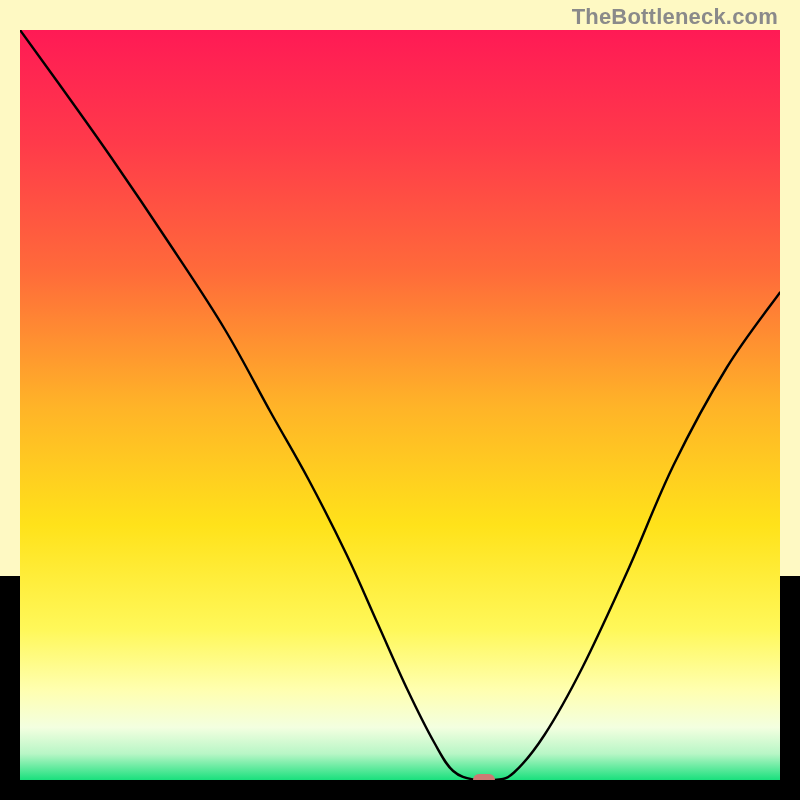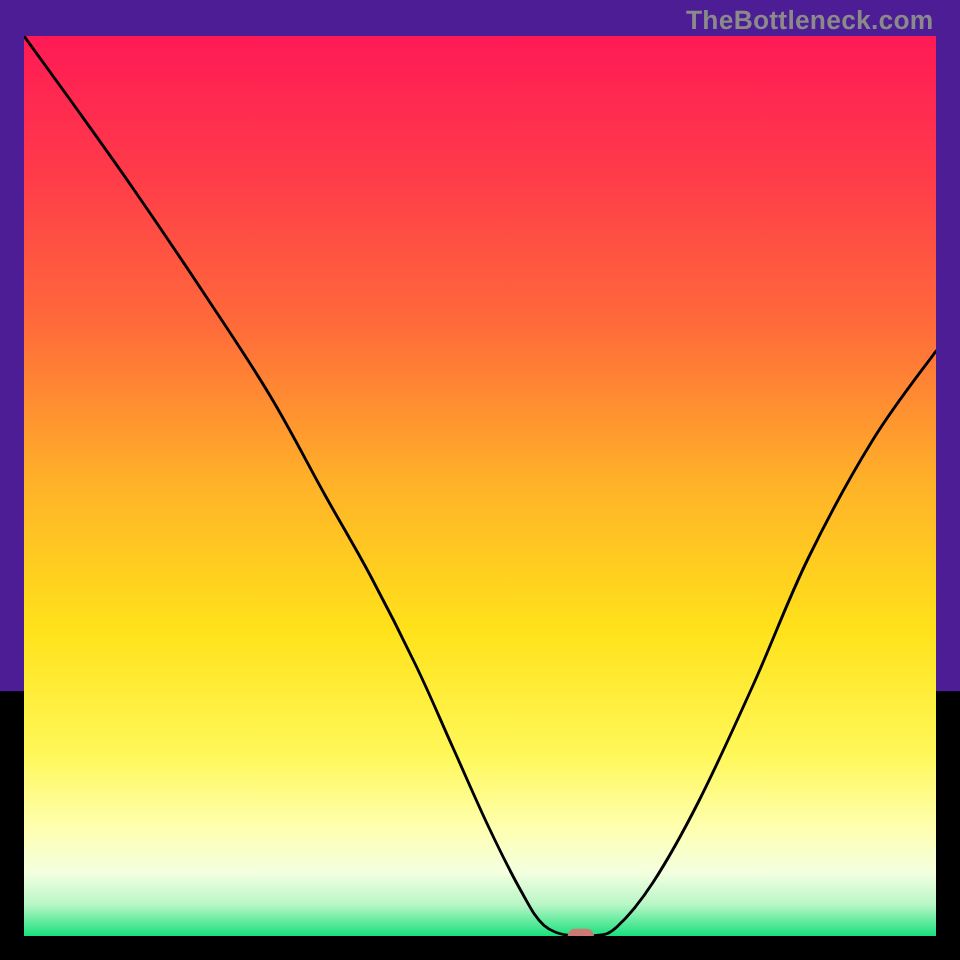--- a/index.html
+++ b/index.html
@@ -9,21 +9,21 @@
     height: 800px;
     background: #000;
     overflow: hidden;
   }
   .frame {
     position: absolute;
     left: 0;
     top: 0;
     width: 800px;
     height: 576px;
-    background: #4c1d95;
+    background: #fef9c3;
   }
   .plot-area {
     position: absolute;
     left: 20px;
     top: 30px;
     width: 760px;
     height: 750px;
     overflow: hidden;
   }
   .gradient-bg {

